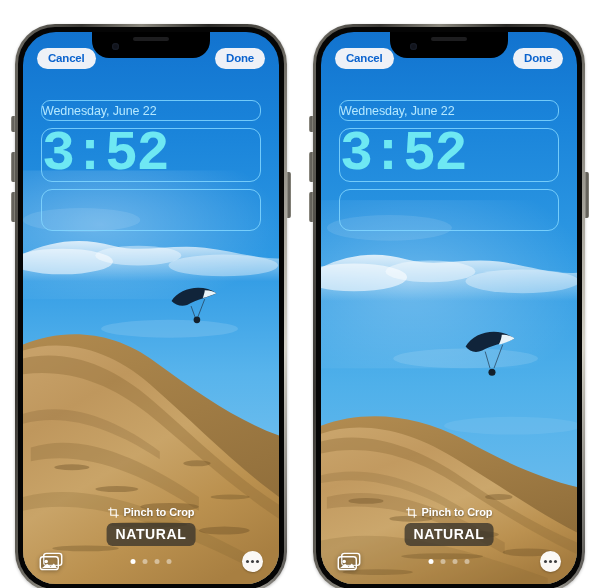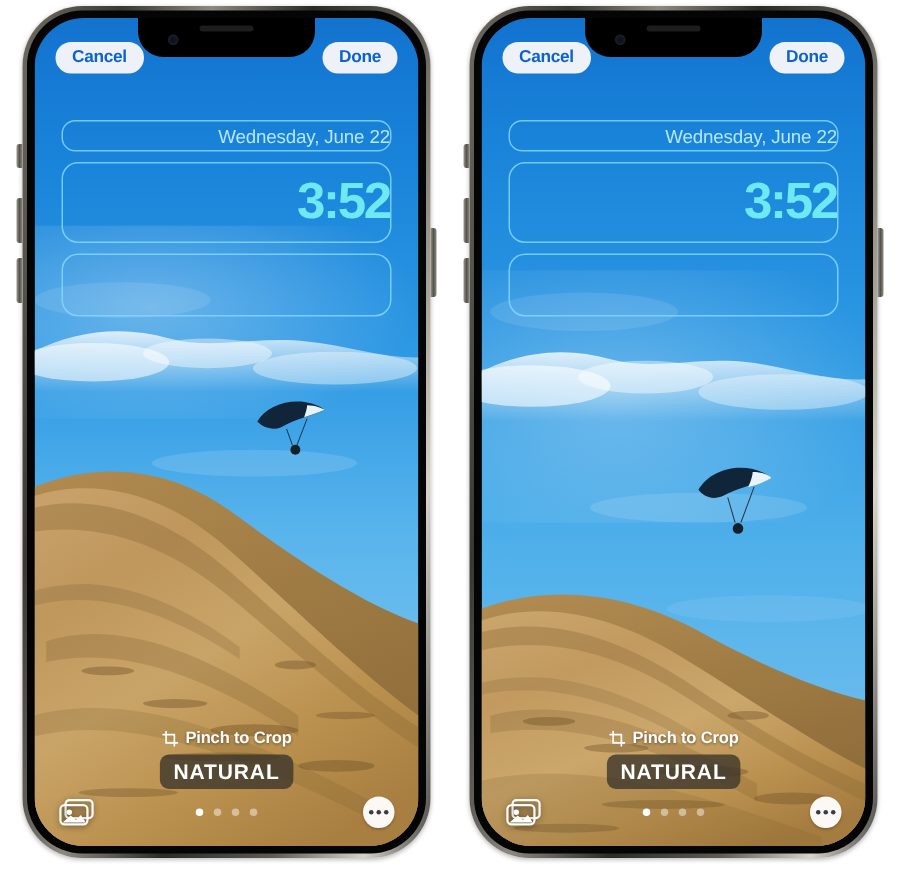--- a/index.html
+++ b/index.html
@@ -15,21 +15,21 @@
 
   .stage {
     position: relative;
     width: 600px;
     height: 588px;
     background: #ffffff;
     display: flex;
     justify-content: center;
     align-items: flex-start;
     gap: 26px;
-    padding-top: 4px;
+    padding-top: 24px;
   }
 
   
   .phone {
     position: relative;
     width: 272px;
     height: 568px;
     border-radius: 40px;
     background: linear-gradient(100deg,#6f6c64 0%, #3a3834 18%, #8b887e 34%, #2b2a27 52%, #5e5b54 72%, #d5d2c8 88%, #4a4845 100%);
     padding: 3px;
@@ -138,39 +138,40 @@
     z-index: 25;
     display: flex;
     flex-direction: column;
     gap: 7px;
   }
   .w-box {
     border: 1.1px solid rgba(130,215,255,0.85);
     border-radius: 9px;
     display: flex;
     align-items: center;
-    justify-content: flex-end;
+    justify-content: flex-start;
   }
   .w-date {
     height: 21px;
     color: #b4e8ff;
     font-size: 12.5px;
     letter-spacing: -0.1px;
   }
   .w-clock {
     height: 54px;
     border-radius: 11px;
   }
   .w-clock-text {
     color: #6ee8f3;
-    font-size: 34px;
+    font-size: 55px;
     font-weight: bold;
     letter-spacing: -1.5px;
     line-height: 1;
     margin-top: -2px;
+    font-family: Liberation Mono, monospace;
   }
   .w-empty {
     height: 42px;
     border-radius: 11px;
   }
 
   
   .pinch-hint {
     position: absolute;
     left: 0; right: 0;

